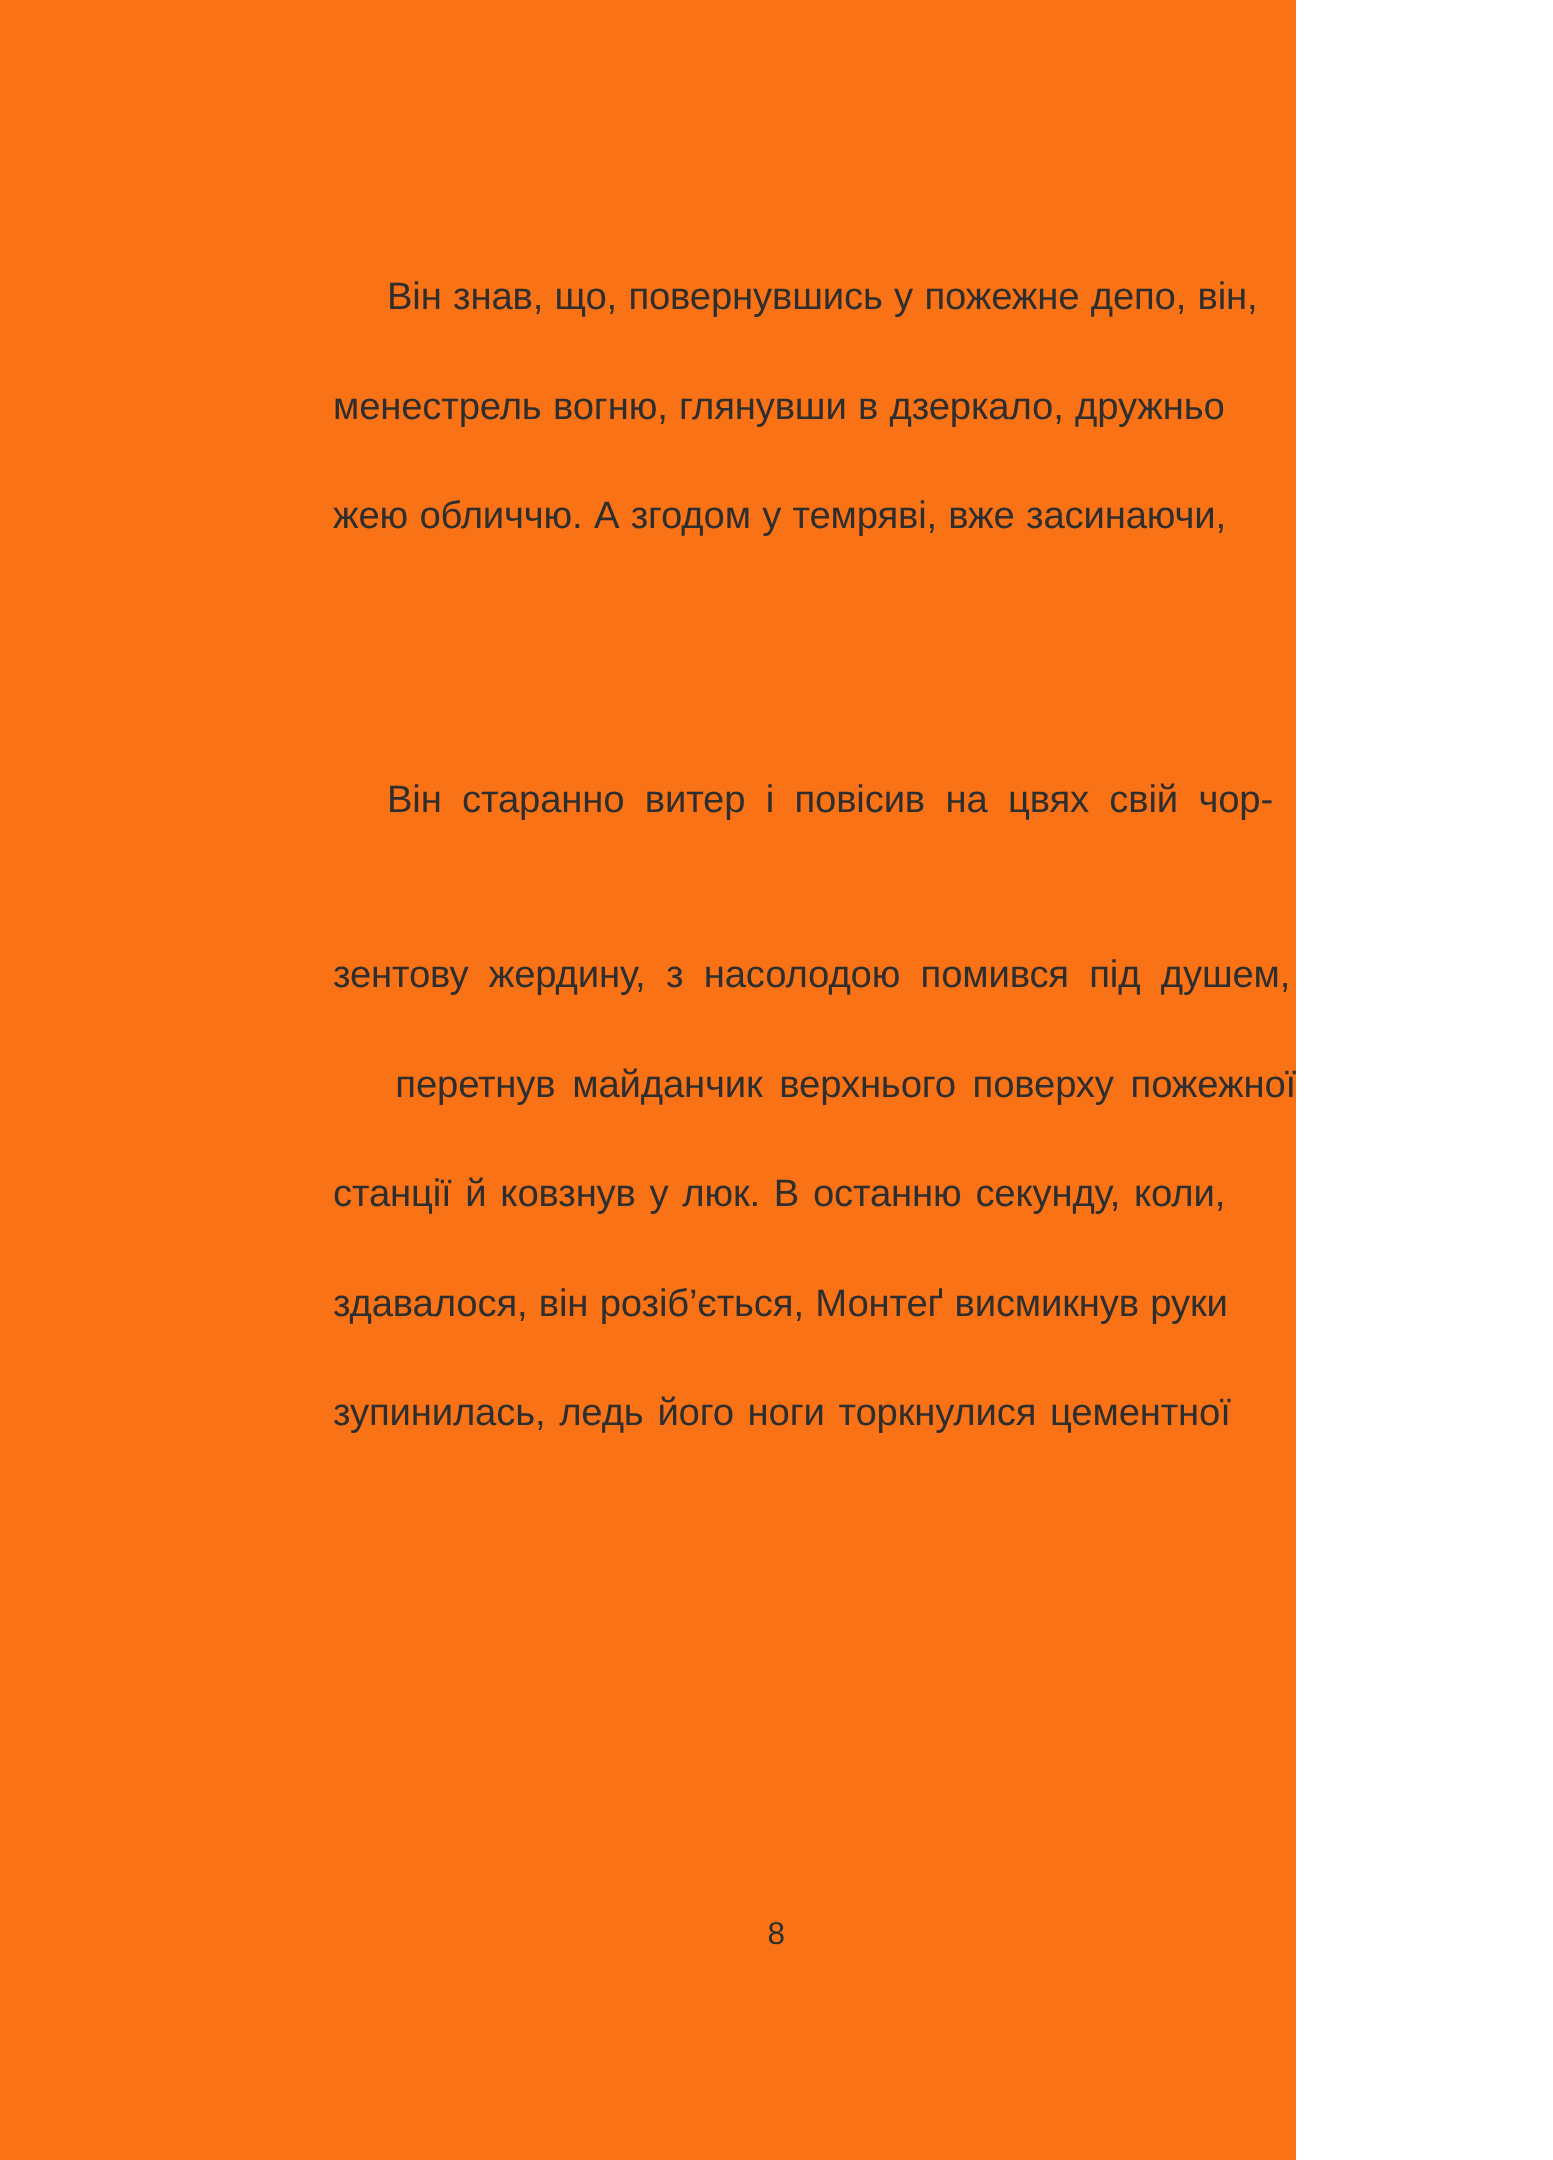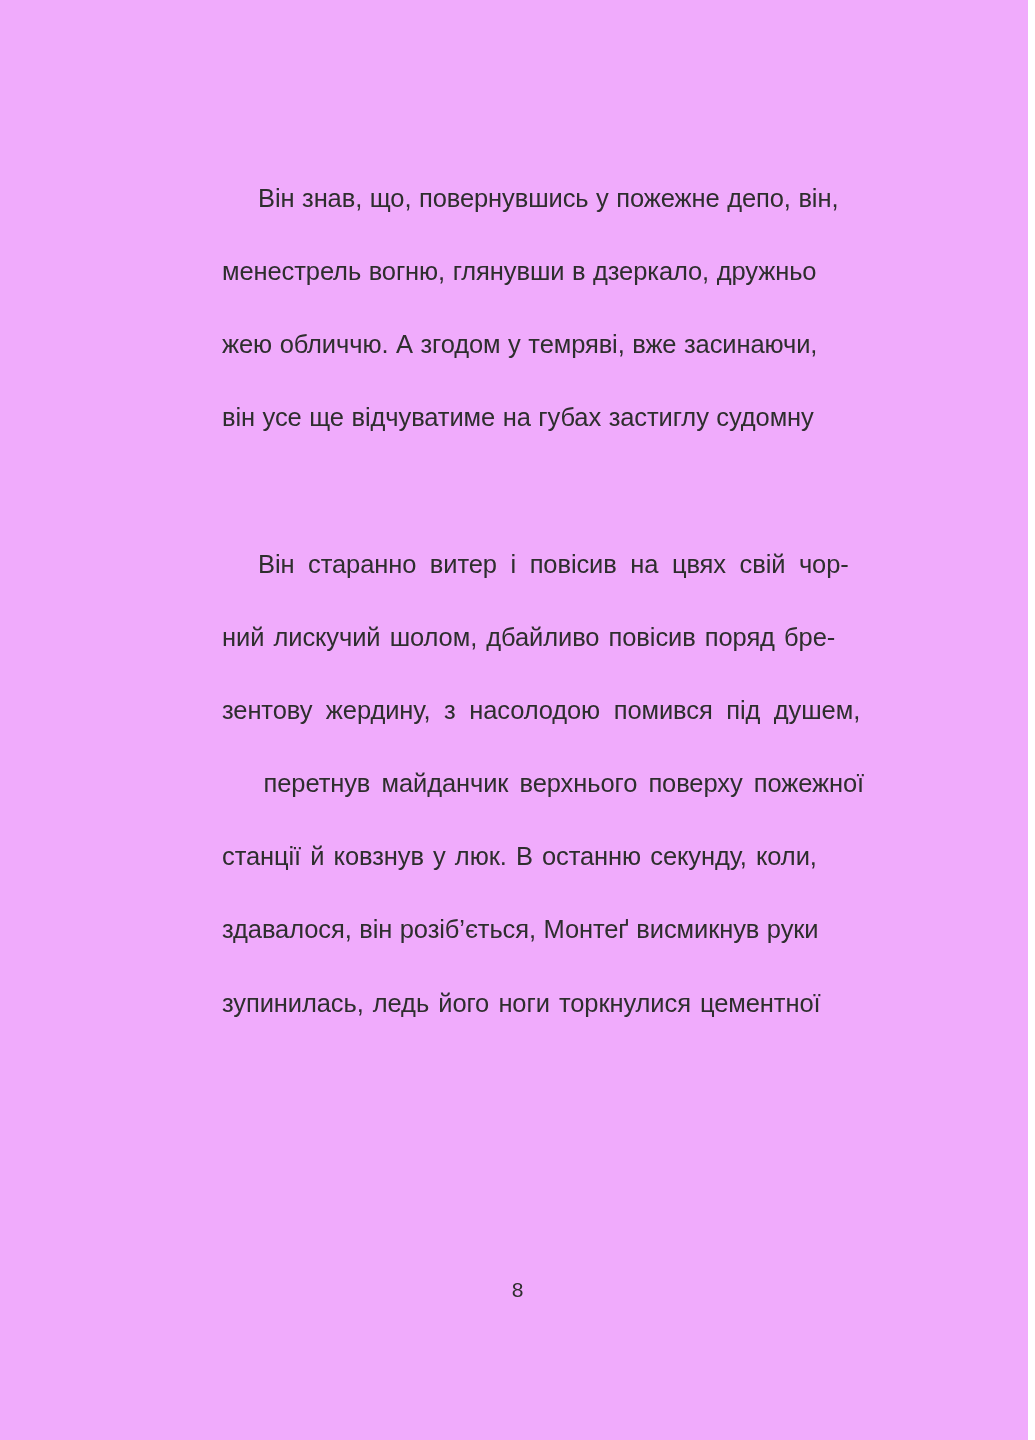--- a/index.html
+++ b/index.html
@@ -13,23 +13,23 @@
     height: 1440px;
     position: relative;
     font-family: "Liberation Sans", "DejaVu Sans", sans-serif;
     -webkit-font-smoothing: antialiased;
   }
 
   .page {
     position: absolute;
     left: 0;
     top: 0;
-    width: 1028px;
+    width: 864px;
     height: 1440px;
-    background: #f0abfc;
+    background: #f97316;
     overflow: hidden;
   }
 
   .text-column {
     position: absolute;
     left: 222px;
     top: 143px;
     width: 642px;
   }
 
@@ -52,21 +52,21 @@
   }
 
   .line.indent {
     text-indent: 36px;
   }
 
   
   .j1 { word-spacing: 0.6px; }
   .j2 { word-spacing: 2.2px; }
   .j3 { word-spacing: 4.2px; text-align: right; }
-  .j4 { word-spacing: 6.6px; }
+  .j4 { word-spacing: 6.6px; margin-top: 43px; }
   .j5 { word-spacing: 9.5px; }
   .last { word-spacing: 0px; }
 
   .page-number {
     position: absolute;
     left: 0;
     top: 1278px;
     width: 1035px;
     text-align: center;
     font-size: 21px;
@@ -78,26 +78,24 @@
 <body>
 
 <div class="page">
 
   <div class="text-column">
 
     <p class="para gap-after">
       <span class="line indent j1">Він знав, що, повернувшись у пожежне депо, він,</span>
       <span class="line j1">менестрель вогню, глянувши в дзеркало, дружньо</span>
       <span class="line j1">жею обличчю. А згодом у темряві, вже засинаючи,</span>
-      <span class="line j1">він усе ще відчуватиме на губах застиглу судомну</span>
     </p>
 
     <p class="para">
       <span class="line indent j4">Він старанно витер і повісив на цвях свій чор-</span>
-      <span class="line j2">ний лискучий шолом, дбайливо повісив поряд бре-</span>
       <span class="line j4">зентову жердину, з насолодою помився під душем,</span>
       <span class="line j3">перетнув майданчик верхнього поверху пожежної</span>
       <span class="line j2">станції й ковзнув у люк. В останню секунду, коли,</span>
       <span class="line j1">здавалося, він розіб’ється, Монтеґ висмикнув руки</span>
       <span class="line j2">зупинилась, ледь його ноги торкнулися цементної</span>
     </p>
 
     <p class="para">
       
       

